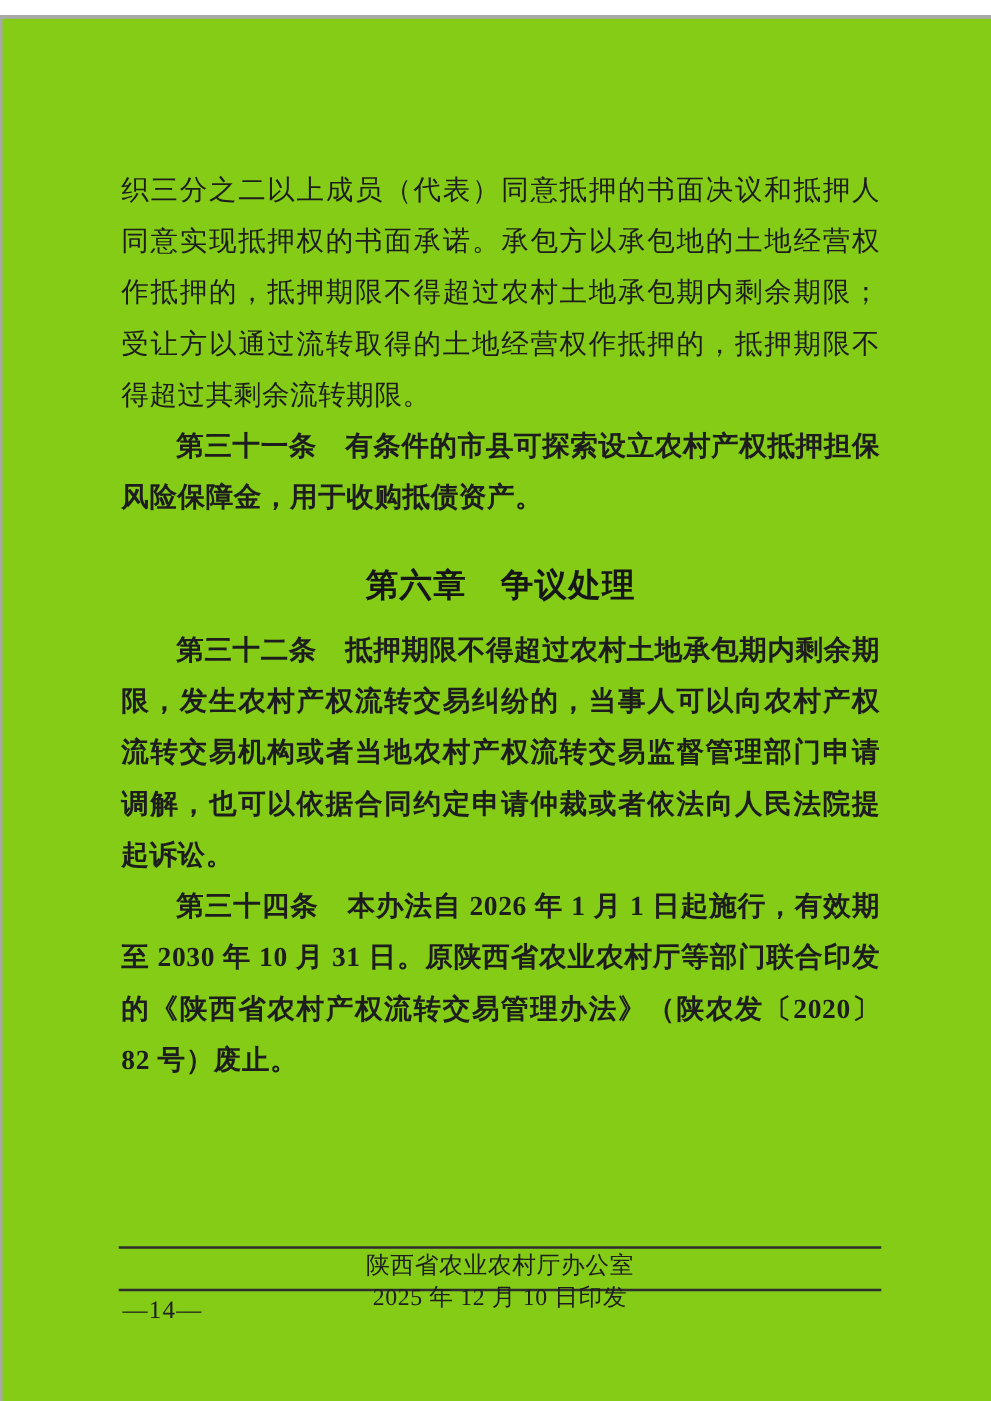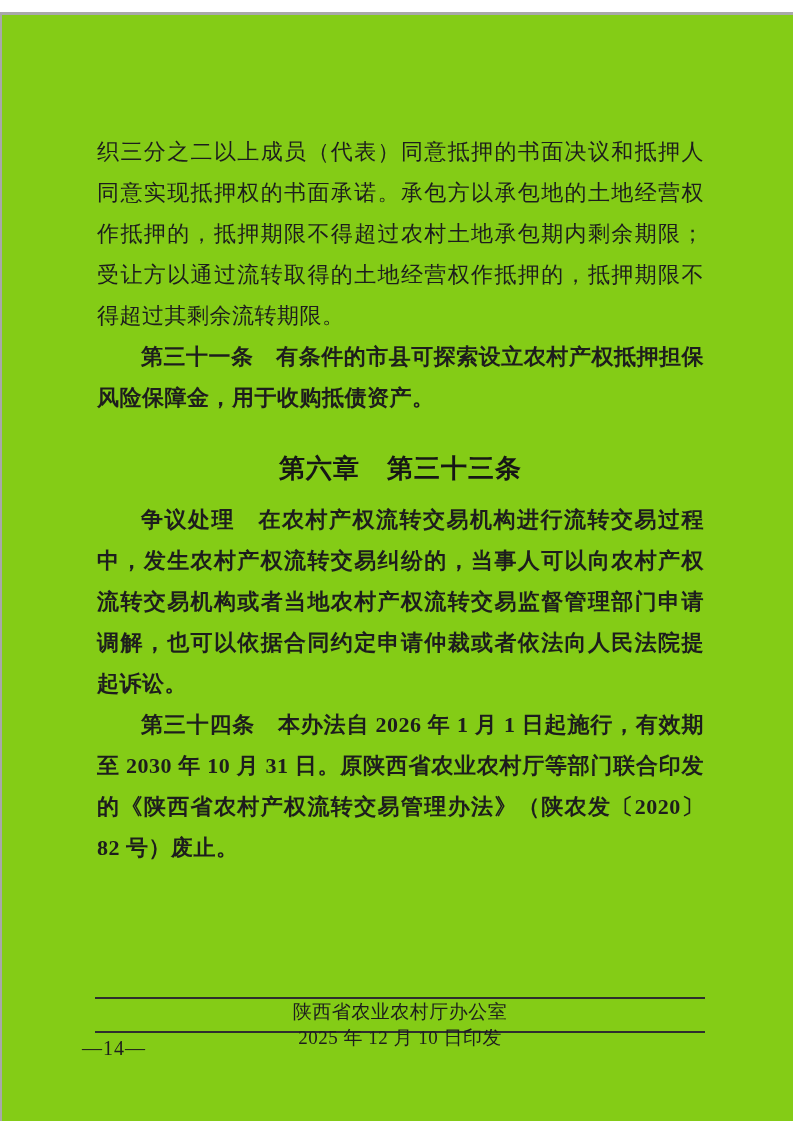--- a/index.html
+++ b/index.html
@@ -61,37 +61,37 @@
     justify-content: space-between;
     align-items: center;
     height: 32px;
     font-size: 19px;
     letter-spacing: 0.5px;
     color: #1d1d1d;
     flex-direction: column;
   }
   .pagenum {
     position: absolute;
-    left: 80px;
+    left: 96px;
     top: 1022px;
     font-size: 20px;
     letter-spacing: 1px;
     color: #1d1d1d;
   }
 </style>
 </head>
 <body>
 
 <div class="page">
 
   <div class="content">
     <p class="body">织三分之二以上成员（代表）同意抵押的书面决议和抵押人同意实现抵押权的书面承诺。承包方以承包地的土地经营权作抵押的，抵押期限不得超过农村土地承包期内剩余期限；受让方以通过流转取得的土地经营权作抵押的，抵押期限不得超过其剩余流转期限。</p>
     <p class="body indent">第三十一条　有条件的市县可探索设立农村产权抵押担保风险保障金，用于收购抵债资产。</p>
-    <h2 class="chapter">第六章　第三十三条</h2>
-    <p class="body indent">争议处理　在农村产权流转交易机构进行流转交易过程中，发生农村产权流转交易纠纷的，当事人可以向农村产权流转交易机构或者当地农村产权流转交易监督管理部门申请调解，也可以依据合同约定申请仲裁或者依法向人民法院提起诉讼。</p>
+    <h2 class="chapter">第六章　争议处理</h2>
+    <p class="body indent">第三十二条　抵押期限不得超过农村土地承包期内剩余期限，发生农村产权流转交易纠纷的，当事人可以向农村产权流转交易机构或者当地农村产权流转交易监督管理部门申请调解，也可以依据合同约定申请仲裁或者依法向人民法院提起诉讼。</p>
     <p class="body indent">第三十四条　本办法自 2026 年 1 月 1 日起施行，有效期至 2030 年 10 月 31 日。原陕西省农业农村厅等部门联合印发的《陕西省农村产权流转交易管理办法》（陕农发〔2020〕82 号）废止。</p>
   </div>
 
   <div class="footer">
     <div class="footer-row">
       <span>陕西省农业农村厅办公室</span>
       <span>2025 年 12 月 10 日印发</span>
     </div>
   </div>
 

